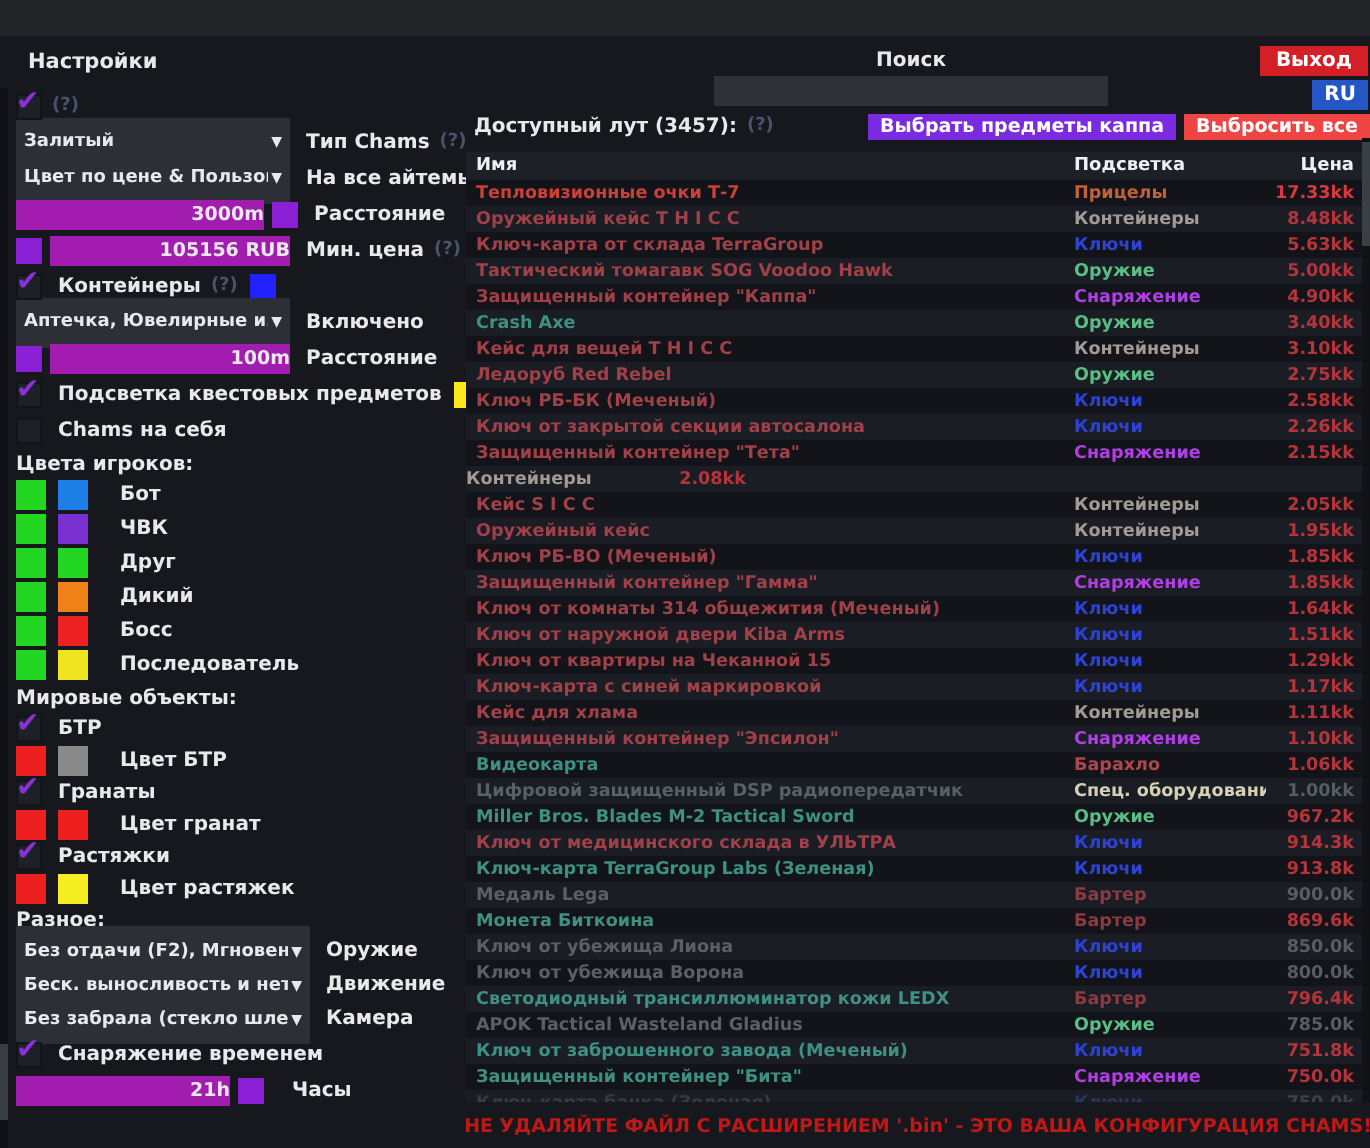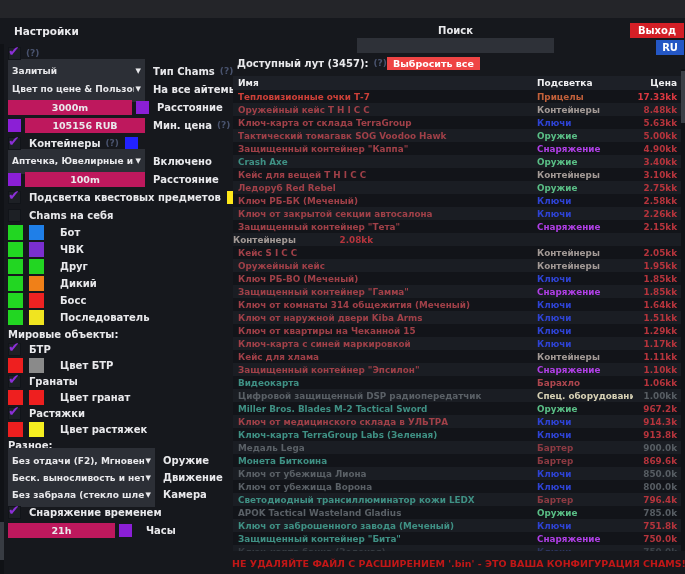--- a/index.html
+++ b/index.html
@@ -35,21 +35,21 @@
   .cb { width:13px; height:13px; background:#1d2025; border:1px solid #111419; position:relative; flex:none; cursor:pointer; }
   .cb.on::after { content:"\2714"; position:absolute; left:-1px; top:-5px; font-size:14px; color:#8b2fd6; }
   .dd {
     width:137px; height:25px; background:#2c2f36; display:flex; align-items:center;
     justify-content:space-between; padding:0 4px; font-size:9px; cursor:pointer; flex:none;
     white-space:nowrap; overflow:hidden;
   }
   .dd .dtxt { overflow:hidden; white-space:nowrap; }
   .dd .arrow { font-size:7px; color:#e9e9ec; flex:none; margin-left:2px; }
   .inp {
-    height:15px; background:#be185d; border:none; outline:none; color:#e9e9ec; text-align:center;
+    height:15px; background:#a21caf; border:none; outline:none; color:#e9e9ec; text-align:right;
     font-family:"DejaVu Sans", sans-serif; font-weight:bold; font-size:9.5px; flex:none;
   }
   .sw { width:13px; height:13px; flex:none; cursor:pointer; }
   .csw { width:15px; height:15px; flex:none; cursor:pointer; margin-right:6px; }
   .lbl { margin-left:8px; font-size:10px; white-space:nowrap; }
   .lbl-tight { margin-left:10px; font-size:10px; white-space:nowrap; }
   .hint { color:#49536e; font-size:9px; margin-left:5px; }
   .ml4 { margin-left:4px; } .ml6 { margin-left:6px; }
 
   
@@ -156,20 +156,21 @@
     <div class="cb on"></div>
     <span class="lbl">Подсветка квестовых предметов</span>
     <div class="sw ml6" style="background: rgb(255, 232, 26);"></div>
   </div>
 
   <div class="srow">
     <div class="cb"></div>
     <span class="lbl">Chams на себя</span>
   </div>
 
+  <div class="sec-title">Цвета игроков:</div>
   <div id="player-colors">
       <div class="prow">
         <div class="csw" style="background: rgb(34, 214, 34);"></div>
         <div class="csw" style="background: rgb(31, 127, 232);"></div>
         <span class="lbl-tight">Бот</span>
       </div>
       <div class="prow">
         <div class="csw" style="background: rgb(34, 214, 34);"></div>
         <div class="csw" style="background: rgb(122, 47, 208);"></div>
         <span class="lbl-tight">ЧВК</span>
@@ -259,20 +260,21 @@
     <div class="sw ml4" style="background: rgb(139, 31, 214);"></div>
     <span class="lbl" style="margin-left:14px">Часы</span>
   </div>
 
 </div>
 
 <div class="loot">
   <div class="loot-head">
     <span class="loot-title">Доступный лут (3457):</span>
     <span class="hint">(?)</span>
+    <div class="btn btn-kappa">Выбрать предметы каппа</div>
     <div class="btn btn-drop">Выбросить все</div>
   </div>
   <div class="thead">
     <div class="c-name">Имя</div>
     <div class="c-cat">Подсветка</div>
     <div class="c-price">Цена</div>
   </div>
   <div class="tbody" id="loot-table">
       <div class="trow">
         <div class="c-name" style="color: rgb(205, 64, 56);">Тепловизионные очки Т-7</div>

